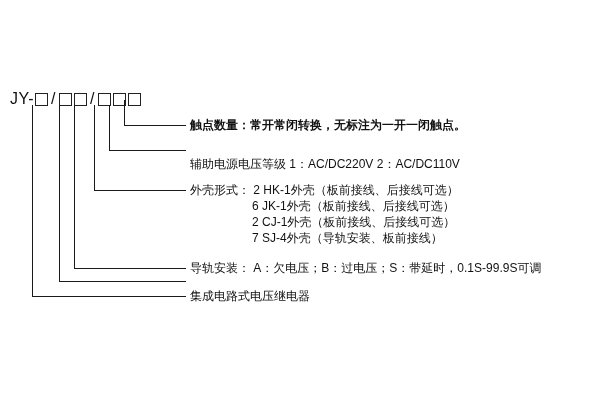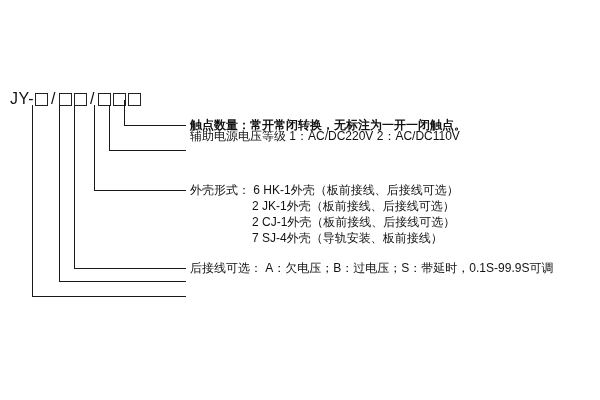--- a/index.html
+++ b/index.html
@@ -107,29 +107,32 @@
       <path d="M59.5,105 L59.5,281 L186,281"></path>
 
       <path d="M32.5,105 L32.5,296 L186,296"></path>
     </g>
   </svg>
 
   <div class="desc bold" style="left:190px; top:117px;">
     <span class="line-row">触点数量：常开常闭转换，无标注为一开一闭触点。</span>
   </div>
 
-  <div class="desc" style="left:190px; top:128px;text-align:right;">
+  <div class="desc" style="left:190px; top:156px;text-align:right;">
     <span class="line-row">辅助电源电压等级  1：AC/DC220V      2：AC/DC110V</span>
   </div>
 
   <div class="desc" style="left:190px; top:182px;">
-    <span class="line-row">外壳形式：   6   HK-1外壳（板前接线、后接线可选）</span>
-    <span class="line-row pad-1">2   JK-1外壳（板前接线、后接线可选）</span>
+    <span class="line-row">外壳形式：   2   HK-1外壳（板前接线、后接线可选）</span>
+    <span class="line-row pad-1">6   JK-1外壳（板前接线、后接线可选）</span>
     <span class="line-row pad-1">2   CJ-1外壳（板前接线、后接线可选）</span>
     <span class="line-row pad-1">7   SJ-4外壳（导轨安装、板前接线）</span>
   </div>
 
   <div class="desc" style="left:190px; top:260px;">
-    <span class="line-row">后接线可选： A：欠电压；B：过电压；S：带延时，0.1S-99.9S可调</span>
+    <span class="line-row">导轨安装： A：欠电压；B：过电压；S：带延时，0.1S-99.9S可调</span>
   </div>
 
+  <div class="desc" style="left:190px; top:288px;">
+    <span class="line-row">集成电路式电压继电器</span>
+  </div>
 
 </div>
 
 </body></html>

